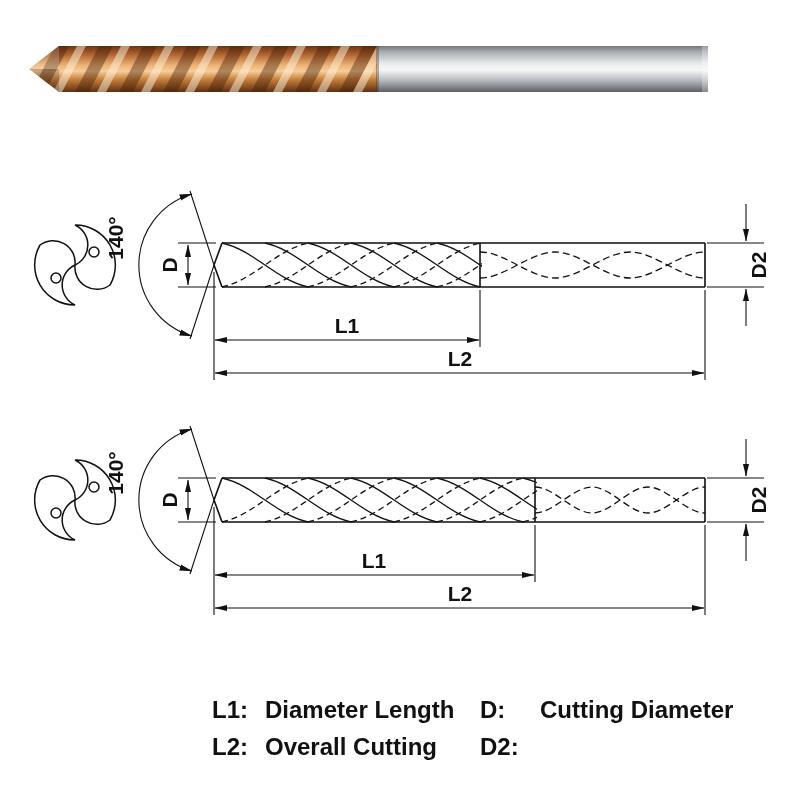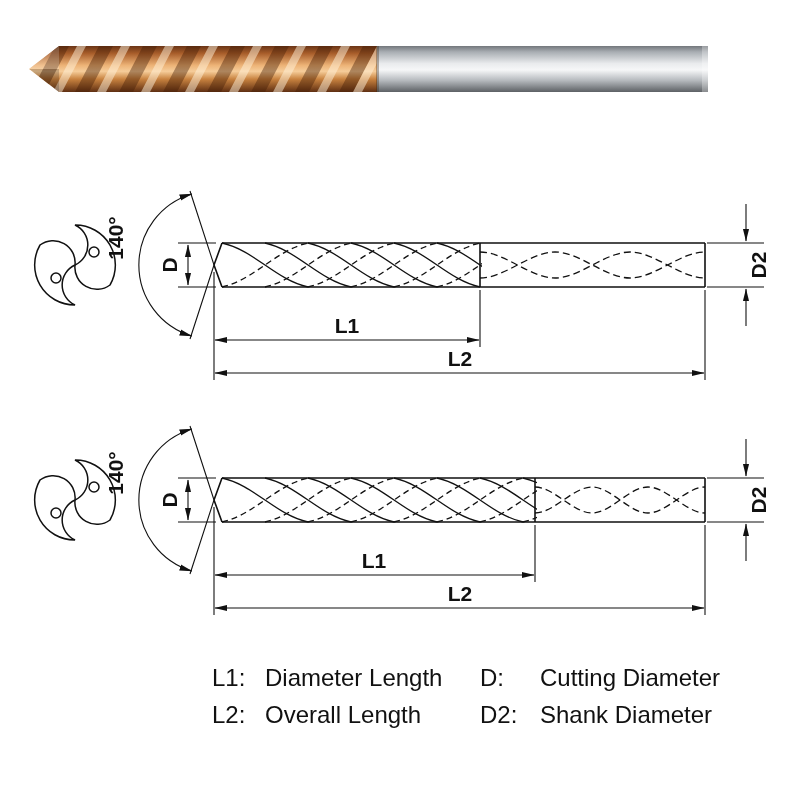--- a/index.html
+++ b/index.html
@@ -1,23 +1,23 @@
 <!DOCTYPE html>
 <html><head>
 <meta charset="utf-8">
 <style>
   html,body{margin:0;padding:0;background:#fff;}
   #stage{position:relative;width:800px;height:800px;background:#fff;overflow:hidden;
          font-family:"Liberation Sans",sans-serif;color:#111;}
   .abs{position:absolute;}
   svg text{font-family:"Liberation Sans",sans-serif;fill:#111;font-weight:600;}
   .dimtxt{font-size:21px;}
-  #legend{position:absolute;left:212px;top:664px;display:grid;
+  #legend{position:absolute;left:212px;top:696px;display:grid;
           grid-template-columns:53px 215px 60px auto;row-gap:9px;
-          font-size:24px;font-weight:400;line-height:28px;}
+          font-size:24px;font-weight:700;line-height:28px;}
   #legend span{white-space:nowrap;}
 </style>
 </head>
 <body>
 
 <div id="stage">
 
   <svg width="0" height="0" style="position:absolute" aria-hidden="true">
     <defs>
       <marker id="arr" viewBox="0 0 12 8" markerWidth="13" markerHeight="9" refX="11.5" refY="4" orient="auto-start-reverse" markerUnits="userSpaceOnUse">
@@ -161,18 +161,17 @@
     <text class="dimtxt" x="374" y="143" text-anchor="middle">L1</text>
     <text class="dimtxt" x="460" y="176" text-anchor="middle">L2</text>
   </svg>
 
   <div id="legend">
     <span>L1:</span>
     <span>Diameter Length</span>
     <span>D:</span>
     <span>Cutting Diameter</span>
     <span>L2:</span>
-    <span>Overall Length</span>
+    <span>Overall Cutting</span>
     <span>D2:</span>
-    <span>Shank Diameter</span>
   </div>
 
 </div>
 
 </body></html>

